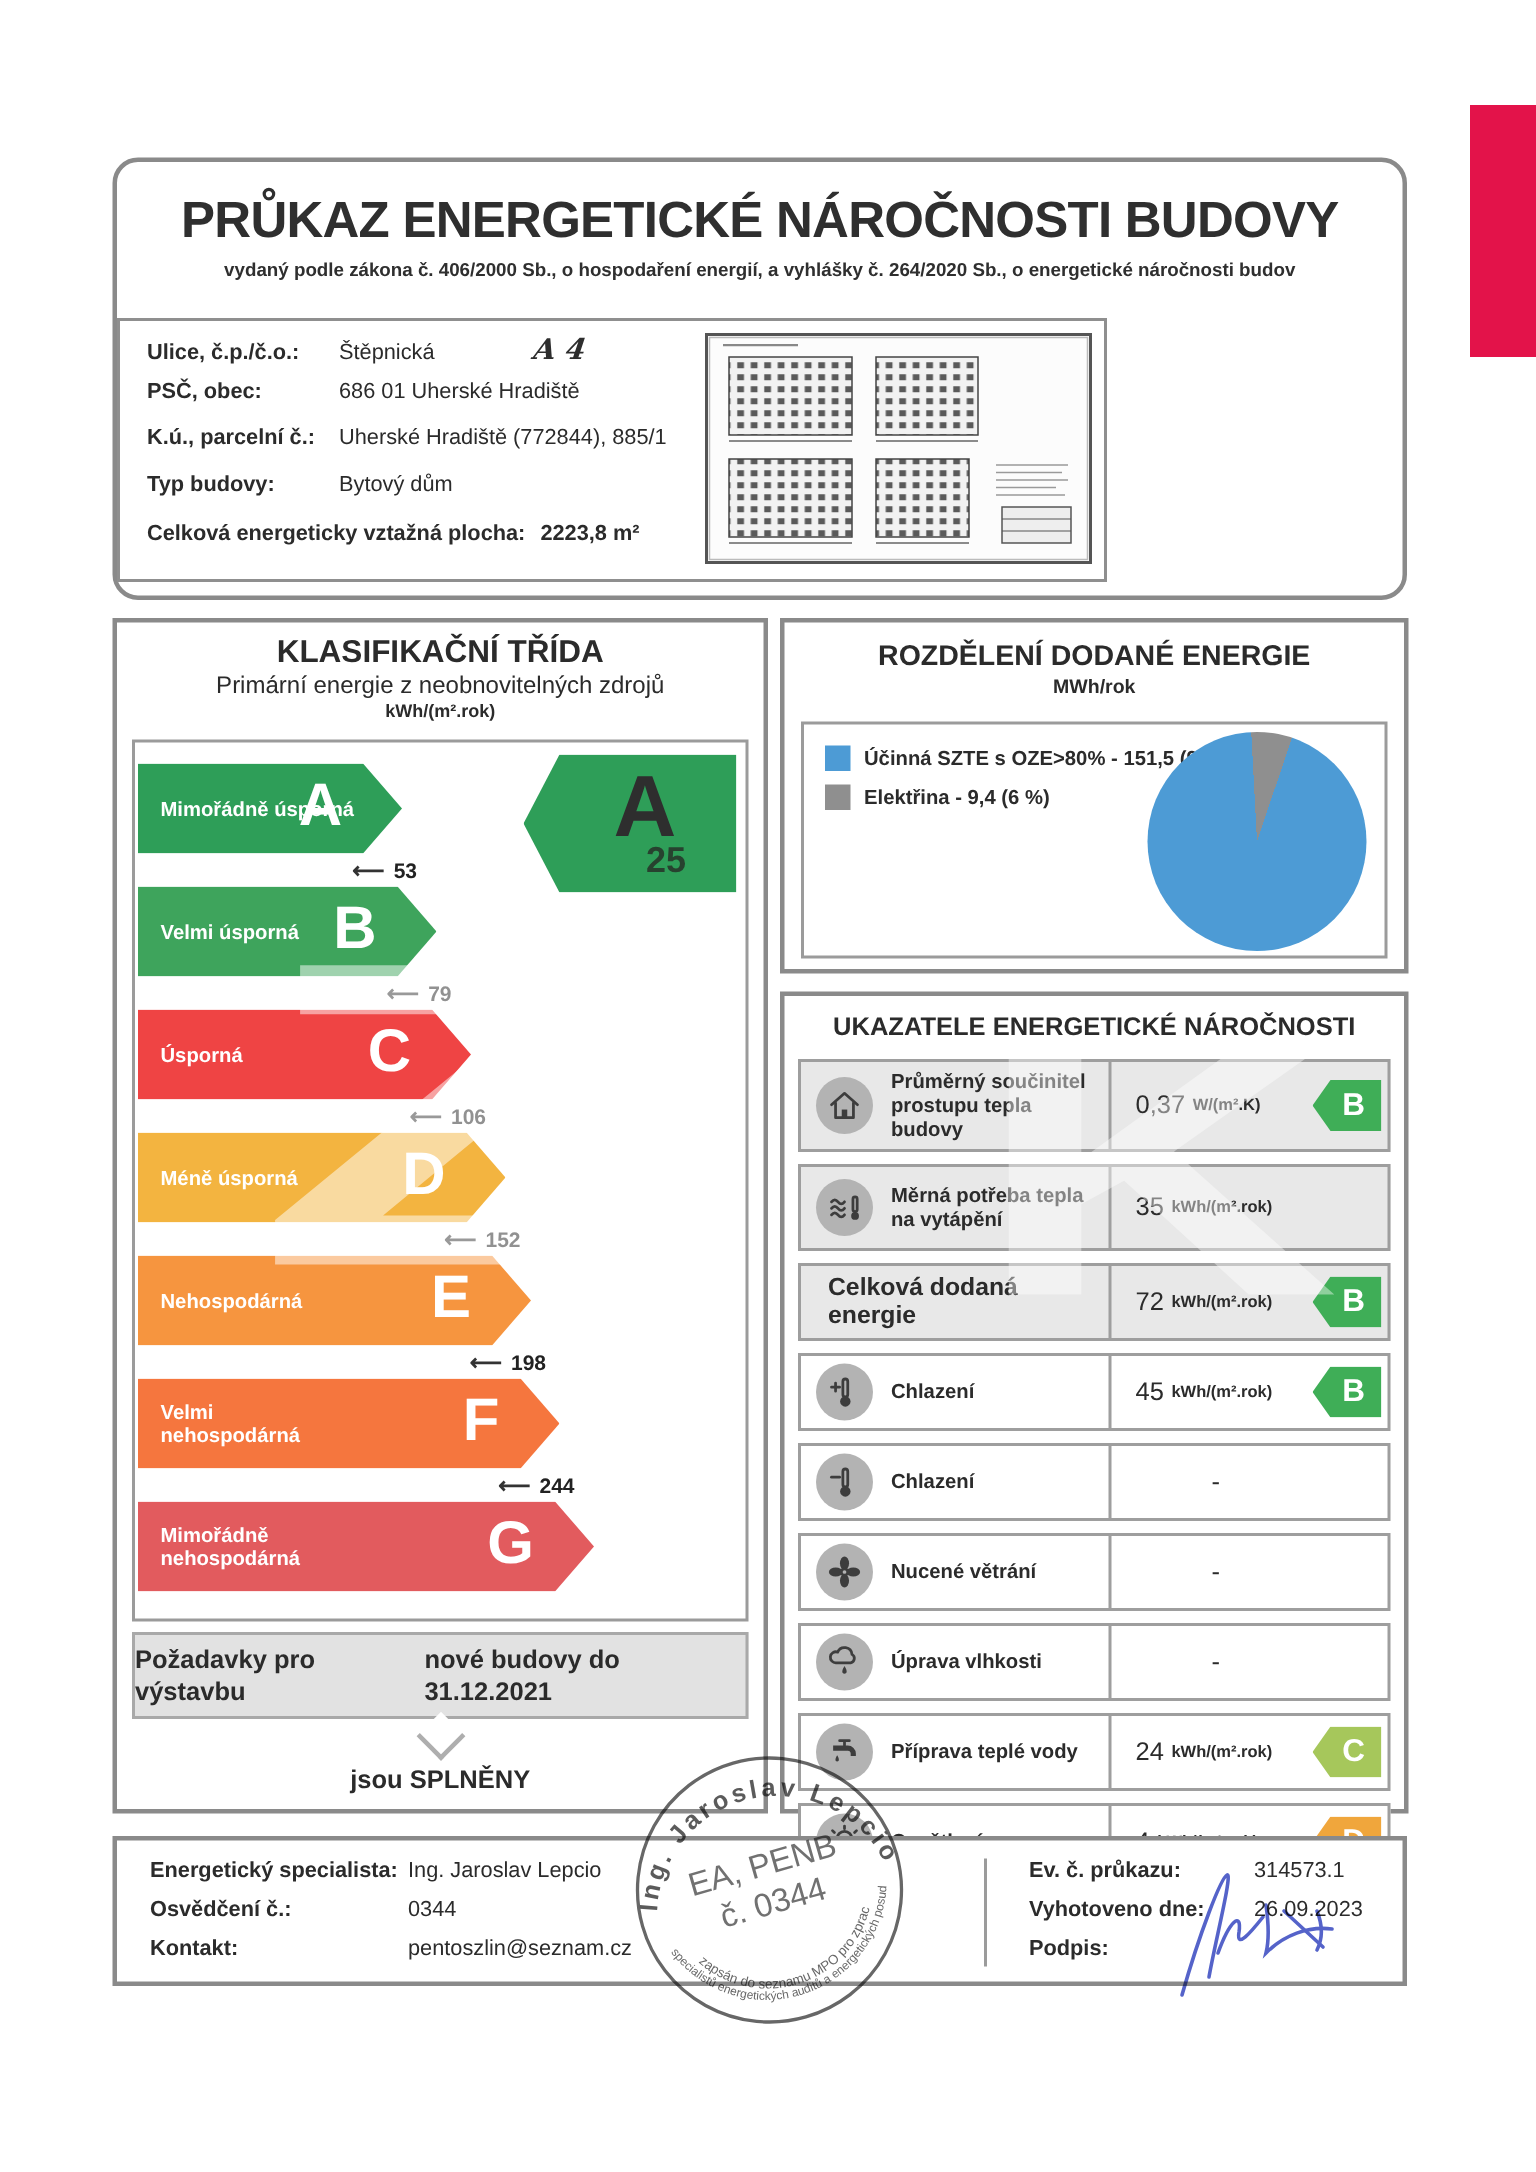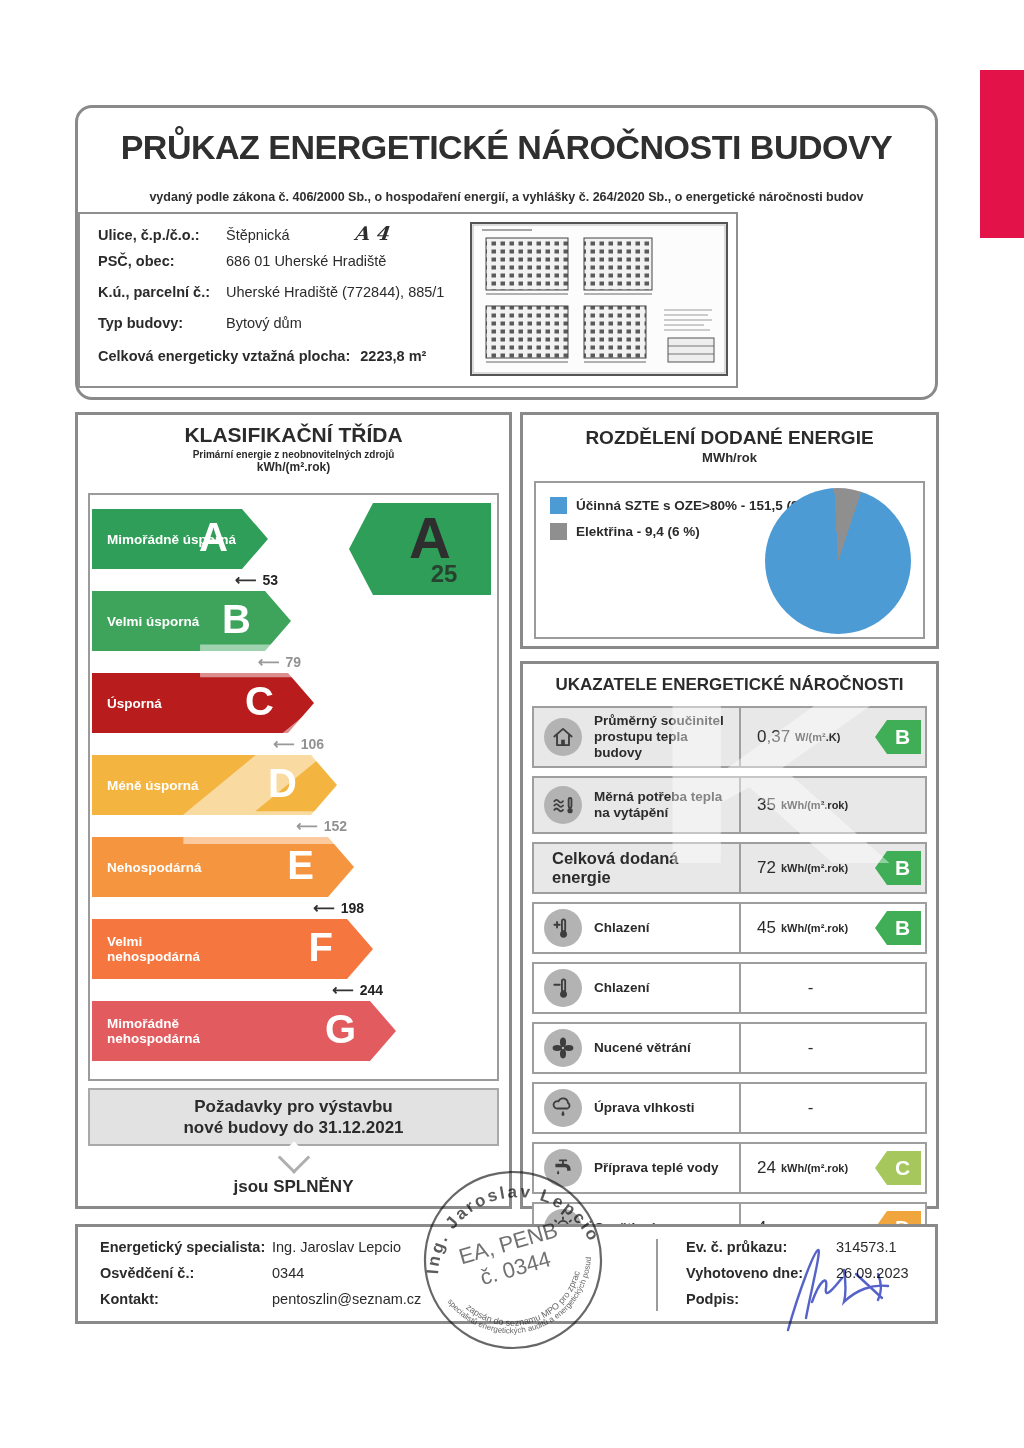--- a/index.html
+++ b/index.html
@@ -7,62 +7,62 @@
   .abs{position:absolute;}
   .box{border:3px solid #8a8a8a;background:#fff;box-sizing:border-box;}
   .noselect{user-select:none;}
 
   
   .red-tab{left:980px;top:70px;width:44px;height:168px;background:#e3134a;}
 
   
   .box-top{left:75px;top:105px;width:863px;height:295px;border-radius:17px;}
   .doc-title{margin-top:20px;text-align:center;font-size:34px;font-weight:800;letter-spacing:-0.5px;color:#2f2f2f;}
-  .doc-sub{margin-top:23px;text-align:center;font-size:12.5px;font-weight:700;color:#2f2f2f;}
+  .doc-sub{margin-top:6px;text-align:center;font-size:12.5px;font-weight:700;color:#2f2f2f;}
   .addr-box{position:absolute;left:0;top:104px;width:660px;height:176px;border:2px solid #8f8f8f;box-sizing:border-box;}
   .addr-rows{position:absolute;left:18px;top:8px;width:555px;}
   .addr-row{display:flex;align-items:baseline;height:31px;}
   .addr-label{width:128px;font-weight:700;font-size:14.5px;}
   .addr-value{font-size:14.5px;}
   .handwritten{font-family:"DejaVu Serif",serif;font-style:italic;font-weight:700;font-size:19px;margin-left:66px;transform:skewX(-8deg);display:inline-block;color:#2e2e2e;}
   .addr-area{display:flex;align-items:baseline;height:34px;margin-top:2px;}
   .addr-area .addr-label{width:auto;margin-right:10px;font-size:14.5px;}
   .addr-area .addr-value{font-weight:700;font-size:14.5px;}
   .bld-box{position:absolute;right:8px;top:8px;width:258px;height:154px;border:2px solid #555;box-sizing:border-box;background:#fdfdfd;}
 
   
   .box-class{left:75px;top:412px;width:437px;height:797px;}
   .cl-title{margin-top:8px;text-align:center;font-size:21px;font-weight:800;}
-  .cl-sub{margin-top:2px;text-align:center;font-size:10px;font-weight:700;}
+  .cl-sub{margin-top:2px;text-align:center;font-size:16px;font-weight:400;}
   .cl-unit{text-align:center;font-size:12px;font-weight:700;}
   .chart-area{position:absolute;left:10px;top:78px;width:411px;height:588px;border:2px solid #9b9b9b;box-sizing:border-box;background:#fff;}
   .crow{position:absolute;left:2px;height:60px;color:#fff;display:flex;align-items:center;}
   .crow .clabel{font-size:13.5px;font-weight:700;line-height:15px;padding-left:15px;max-width:132px;}
   .crow .cletter{position:absolute;font-size:40px;font-weight:800;top:50%;transform:translateY(-54%);}
   .arrow-r{clip-path:polygon(0 0,calc(100% - 26px) 0,100% 50%,calc(100% - 26px) 100%,0 100%);}
   .cls-a{top:14px;width:176px;background:#2e9e58;}
   .cls-b{top:96px;width:199px;background:#3ea45c;}
-  .cls-c{top:178px;width:222px;background:#b91c1c;}
+  .cls-c{top:178px;width:222px;background:#ef4444;}
   .cls-d{top:260px;width:245px;background:#f3b440;}
   .cls-e{top:342px;width:262px;background:#f6953f;}
   .cls-f{top:424px;width:281px;background:#f5763e;}
   .cls-g{top:506px;width:304px;background:#e25b5e;}
   .cls-a .cletter{right:40px;} .cls-b .cletter{right:40px;} .cls-c .cletter{right:40px;}
   .cls-d .cletter{right:40px;} .cls-e .cletter{right:40px;} .cls-f .cletter{right:40px;} .cls-g .cletter{right:40px;}
   .thr{position:absolute;left:2px;height:18px;display:flex;align-items:center;justify-content:flex-end;gap:7px;font-size:14px;font-weight:600;color:#222;}
   .thr::before{content:"⟵";font-size:15px;letter-spacing:-1px;color:#333;}
   .thr-a{top:76px;width:186px;} .thr-b{top:158px;width:209px;} .thr-c{top:240px;width:232px;}
   .thr-d{top:322px;width:255px;} .thr-e{top:404px;width:272px;} .thr-f{top:486px;width:291px;}
   .marker{position:absolute;right:6px;top:8px;width:142px;height:92px;background:#2e9e58;
           clip-path:polygon(0 50%,24px 0,100% 0,100% 100%,24px 100%);
           display:flex;flex-direction:column;align-items:center;justify-content:center;padding-left:20px;box-sizing:border-box;}
   .m-letter{font-size:58px;font-weight:800;color:#2e2e2e;line-height:50px;}
   .m-value{font-size:24px;font-weight:800;color:#27422f;line-height:22px;transform:translateX(14px);}
   .req-box{position:absolute;left:10px;top:673px;width:411px;height:58px;background:#e2e2e2;border:2px solid #a9a9a9;box-sizing:border-box;
-           display:flex;flex-direction:column;align-items:center;justify-content:center;font-size:17px;font-weight:800;line-height:21px;}
+           display:flex;flex-direction:row;align-items:center;justify-content:center;font-size:17px;font-weight:800;line-height:21px;}
   .req-chevron{position:absolute;left:50%;top:731px;width:20px;height:20px;transform:translateX(-50%) rotate(45deg);
                border-right:3px solid #aeaeae;border-bottom:3px solid #aeaeae;background:#fff;}
   .result-text{position:absolute;left:0;top:762px;width:100%;text-align:center;font-size:17px;font-weight:800;}
 
   
   .box-pie{left:520px;top:412px;width:419px;height:237px;}
   .pie-title{margin-top:12px;text-align:center;font-size:19px;font-weight:800;}
   .pie-unit{margin-top:1px;text-align:center;font-size:13px;font-weight:700;}
   .pie-inner{position:absolute;left:11px;top:66px;width:391px;height:158px;border:2px solid #9b9b9b;box-sizing:border-box;}
   .legend{position:absolute;left:14px;top:14px;display:flex;flex-direction:column;gap:9px;}

